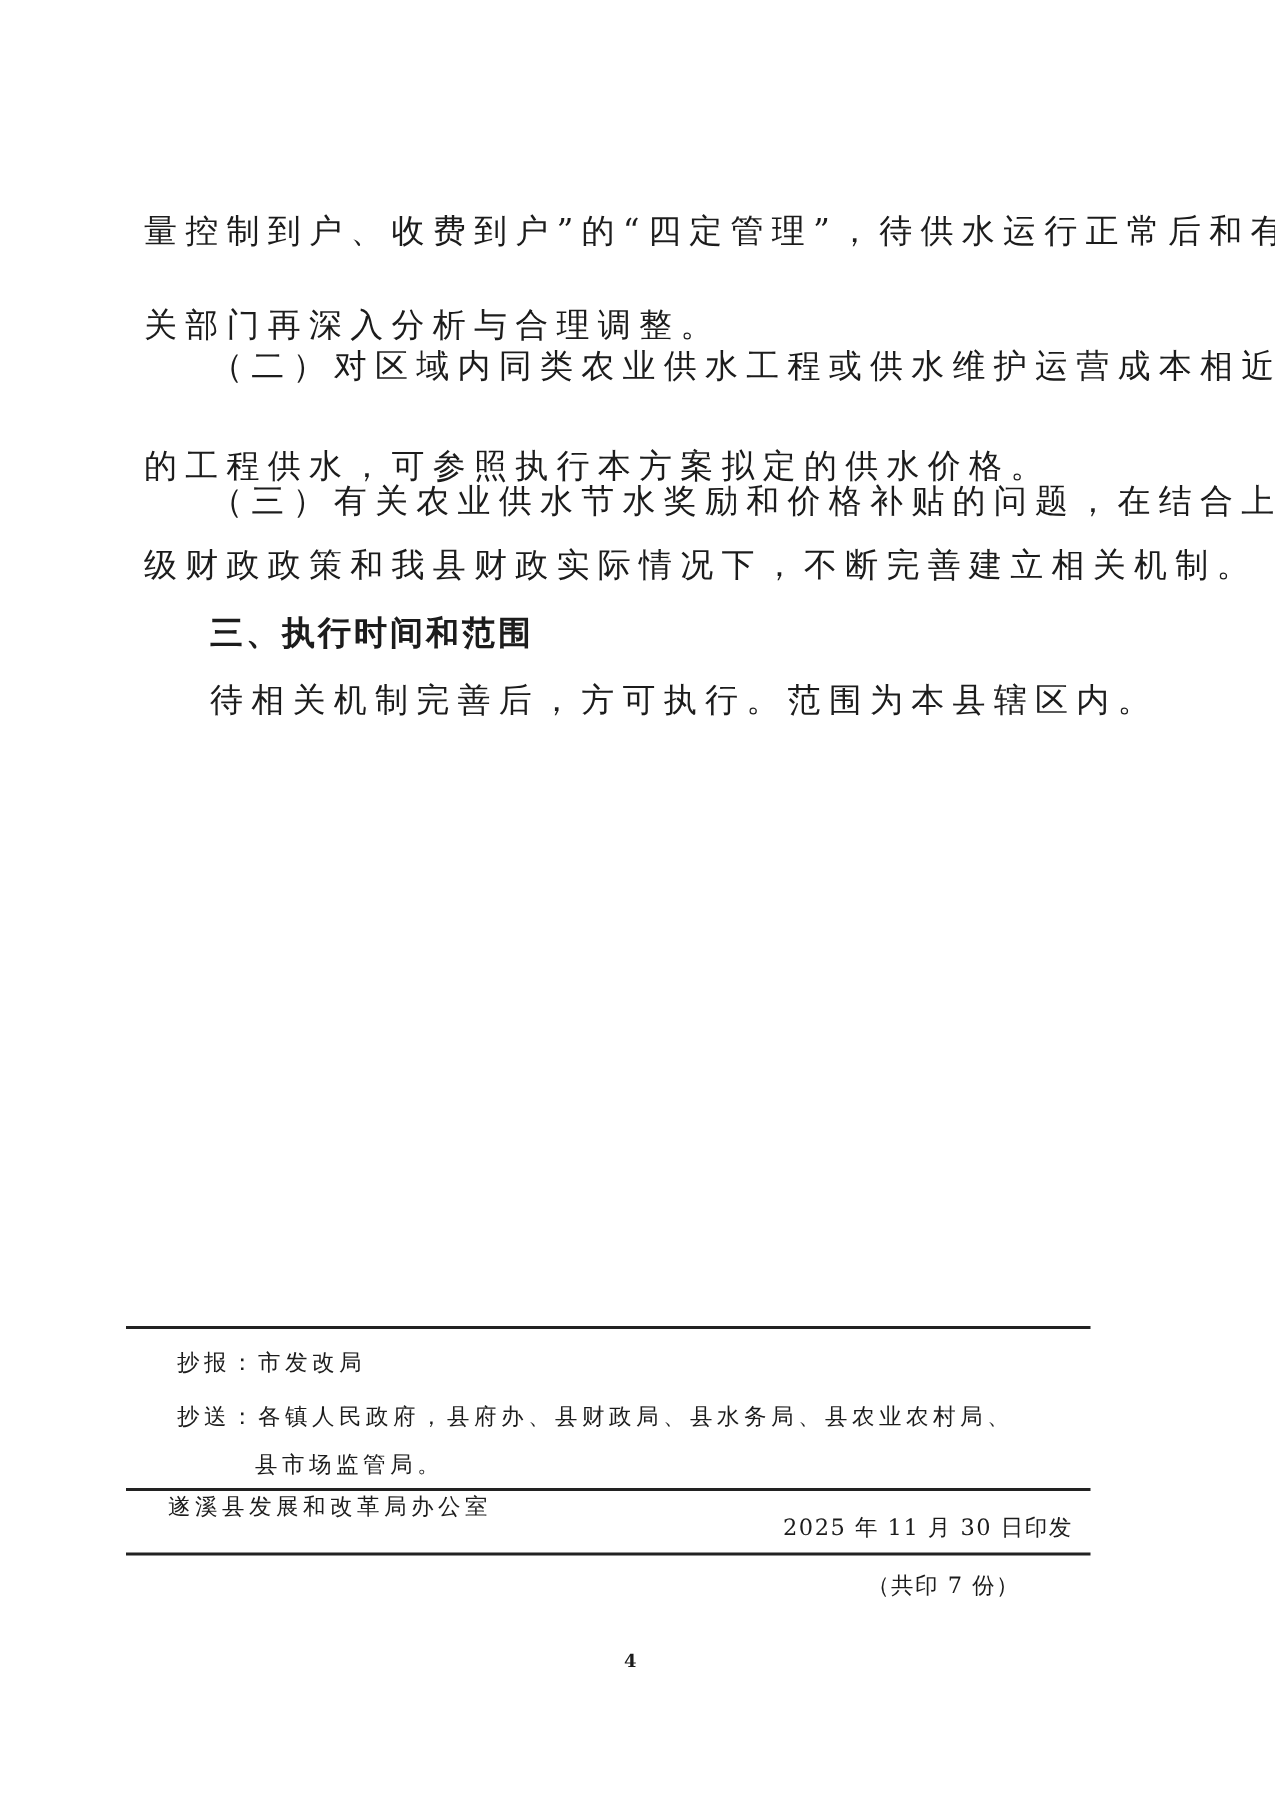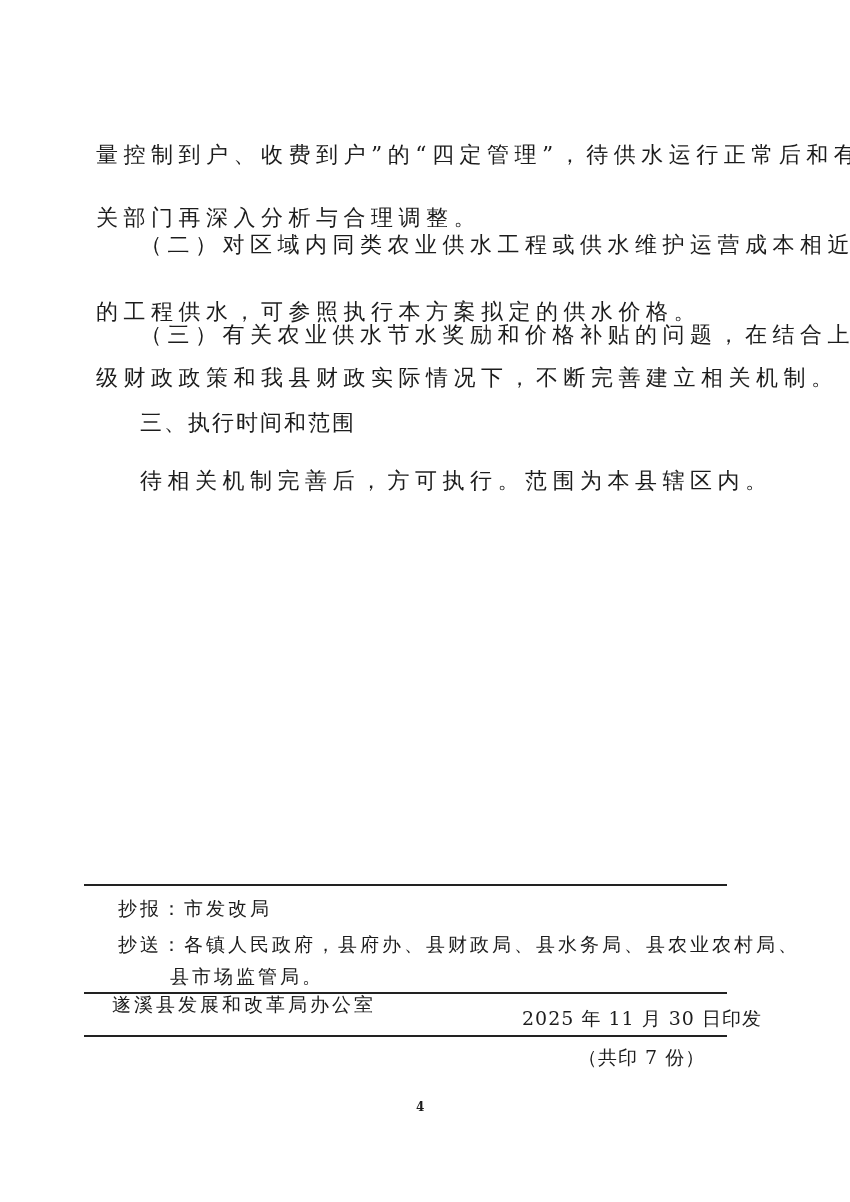--- a/index.html
+++ b/index.html
@@ -1,40 +1,40 @@
 <!DOCTYPE html>
 <html><head>
 <meta charset="utf-8">
 <style>
   html, body { margin: 0; padding: 0; }
   body {
     width: 850px; height: 1202px; background: #ffffff; position: relative; overflow: hidden;
     font-family: "DejaVu Serif", "Liberation Serif", serif; color: #1c1c1c;
   }
   .line { position: absolute; font-size: 22px; letter-spacing: 5.5px; white-space: nowrap; line-height: 30px; }
-  .heading { font-family: "DejaVu Sans", "Liberation Sans", sans-serif; font-weight: normal; letter-spacing: 2px; }
+  .heading { font-family: "DejaVu Sans", "Liberation Sans", sans-serif; font-weight: bold; letter-spacing: 2px; }
   .rule { position: absolute; height: 2px; background: #222; }
-  .small { font-size: 19px; letter-spacing: 3px; }
+  .small { font-size: 15px; letter-spacing: 3px; }
   .pagenum { position: absolute; font-size: 12px; font-weight: bold; }
 </style>
 </head>
 <body>
 
 <div>
   <div class="line" style="left:96px; top:140px;">量控制到户、收费到户”的“四定管理”，待供水运行正常后和有</div>
   <div class="line" style="left:96px; top:183px;margin-top:20px;">关部门再深入分析与合理调整。</div>
 
   <div class="line" style="left:140px; top:230px;">（二）对区域内同类农业供水工程或供水维护运营成本相近</div>
   <div class="line" style="left:96px; top:273px;margin-top:24px;">的工程供水，可参照执行本方案拟定的供水价格。</div>
 
   <div class="line" style="left:140px; top:320px;">（三）有关农业供水节水奖励和价格补贴的问题，在结合上</div>
   <div class="line" style="left:96px; top:363px;text-align:center;">级财政政策和我县财政实际情况下，不断完善建立相关机制。</div>
 
   <div class="line heading" style="left:140px; top:408px;">三、执行时间和范围</div>
-  <div class="line" style="left:140px; top:453px;margin-top:13px;">待相关机制完善后，方可执行。范围为本县辖区内。</div>
+  <div class="line" style="left:140px; top:453px;">待相关机制完善后，方可执行。范围为本县辖区内。</div>
 
   <div class="rule" style="left:84px; top:884px; width:643px;"></div>
   <div class="line small" style="left:118px; top:893px;">抄报：市发改局</div>
   <div class="line small" style="left:118px; top:930px;font-family:Liberation Serif, serif;">抄送：各镇人民政府，县府办、县财政局、县水务局、县农业农村局、</div>
   <div class="line small" style="left:170px; top:962px;font-family:Liberation Serif, serif;">县市场监管局。</div>
   <div class="rule" style="left:84px; top:992px; width:643px;"></div>
 
   <div class="line small" style="left:112px; top:989px;">遂溪县发展和改革局办公室</div>
   <div class="line small" style="left:522px; top:1003px; letter-spacing:1px;">2025 年 11 月 30 日印发</div>
   <div class="rule" style="left:84px; top:1035px; width:643px;"></div>

